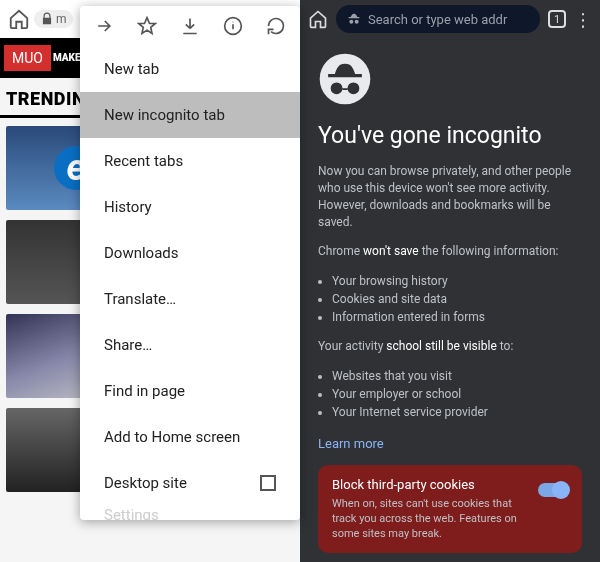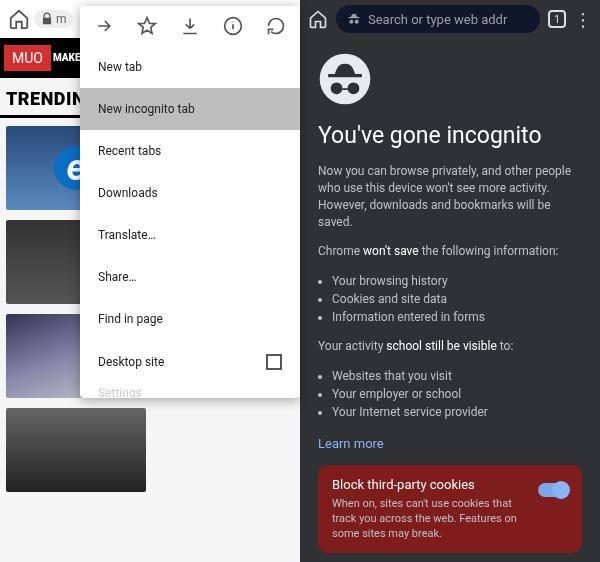--- a/index.html
+++ b/index.html
@@ -23,21 +23,21 @@
 .thumb.t1 { background: linear-gradient(#2a4a7a,#5a8ac0); display: flex; align-items:center; justify-content:center; }
 .thumb.t1::after { content:'e'; color:#fff; font-size:36px; font-style:italic; font-weight:bold; background:#0a6fc2; width:44px; height:44px; border-radius:50%; display:flex; align-items:center; justify-content:center; }
 .thumb.t2 { background: linear-gradient(#333,#555); }
 .thumb.t3 { background: linear-gradient(160deg,#335,#88a,#ccc);}
 .thumb.t4 { background: linear-gradient(#666,#222); }
 
 
 .menu-popup { position: absolute; top: 6px; left: 80px; width: 220px; background: #fff; border-radius: 4px; box-shadow: 0 2px 12px rgba(0,0,0,.35); z-index: 10; overflow:hidden; }
 .menu-toolbar { display: flex; justify-content: space-between; padding: 10px 14px; border-bottom: 0 solid transparent; }
 .menu-toolbar svg { width: 20px; height: 20px; color: #555; }
-.menu-item { padding: 14px 18px; font-size: 12px; color: #222; display:flex; align-items:center; justify-content:space-between; }
+.menu-item { padding: 14px 24px; font-size: 15px; color: #222; display:flex; align-items:center; justify-content:space-between; }
 .menu-item.highlight { background: #bdbdbd; }
 .menu-item.cut { color: #ccc; }
 .checkbox { width: 16px; height: 16px; border: 2px solid #555; }
 
 
 .right-panel { width: 300px; height: 100%; background: #303134; color: #e8eaed; display: flex; flex-direction: column; }
 .r-header { height: 38px; display: flex; align-items: center; padding: 0 8px; gap: 8px; }
 .r-header svg { width: 20px; height: 20px; color: #ddd; }
 .search-pill { flex: 1; background: #0f172a; border-radius: 20px; height: 28px; display: flex; align-items: center; padding: 0 10px; gap: 6px; color: #9aa0a6; font-size: 13px; overflow:hidden; white-space:nowrap; }
 .search-pill svg { width: 16px; height: 16px; color: #9aa0a6; }
@@ -113,30 +113,36 @@
     <div class="menu-item">
         <span>New tab</span>
       </div>
     <div class="menu-item highlight">
         <span>New incognito tab</span>
       </div>
     <div class="menu-item">
         <span>Recent tabs</span>
       </div>
     <div class="menu-item">
+        <span>History</span>
+      </div>
+    <div class="menu-item">
         <span>Downloads</span>
       </div>
     <div class="menu-item">
         <span>Translate…</span>
       </div>
     <div class="menu-item">
         <span>Share…</span>
       </div>
     <div class="menu-item">
         <span>Find in page</span>
+      </div>
+    <div class="menu-item">
+        <span>Add to Home screen</span>
       </div>
     <div class="menu-item">
       <span>Desktop site</span>
       <span class="checkbox"></span>
     </div>
     <div class="menu-item cut" style="padding-top:4px;padding-bottom:0;height:14px;overflow:hidden">
         <span>Settings</span>
       </div>
 
   </div>

